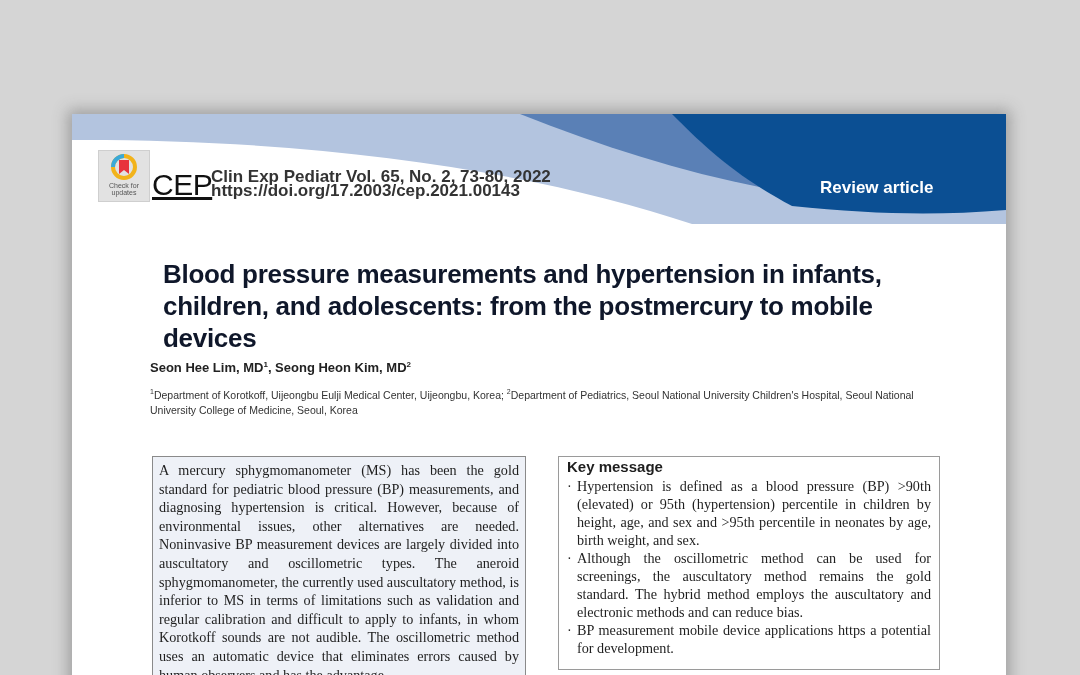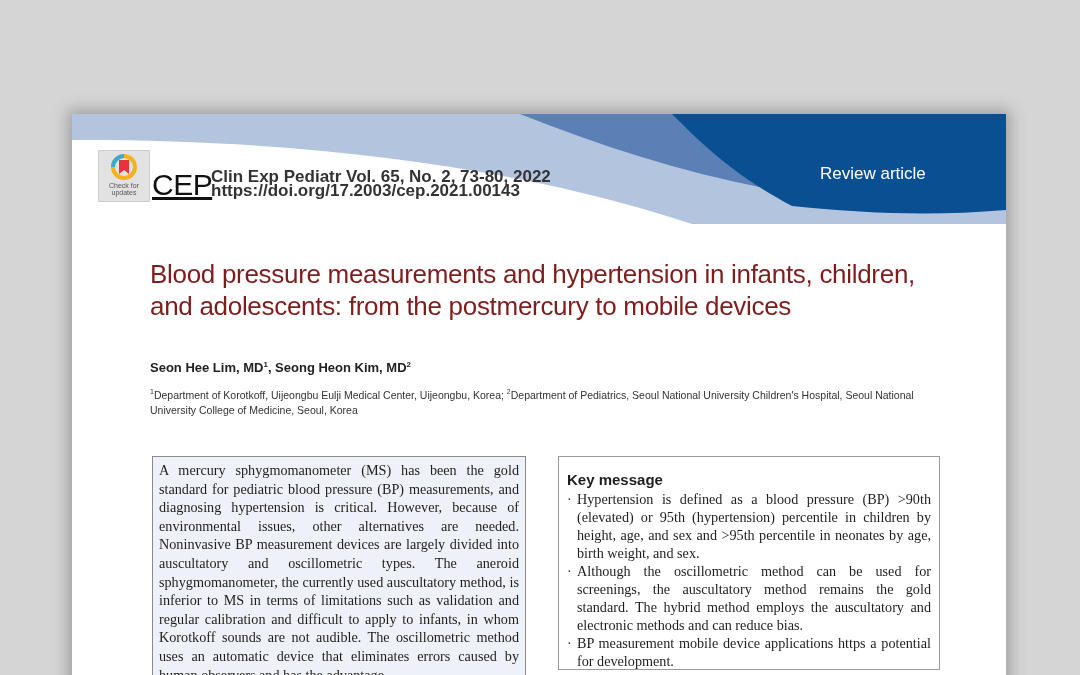--- a/index.html
+++ b/index.html
@@ -28,26 +28,26 @@
   }
   .cep {
     position: absolute; left: 80px; top: 56px;
     font-size: 30px; line-height: 30px; color: #111; letter-spacing: -0.5px; text-decoration: underline;
   }
   .journal {
     position: absolute; left: 139px; top: 56px;
     font-size: 17px; line-height: 14px; color: #333; font-weight: bold;
   }
   .review {
-    position: absolute; left: 748px; top: 50px;
-    font-size: 17px; font-weight: normal; color: #ffffff;
+    position: absolute; left: 748px; top: 64px;
+    font-size: 17px; font-weight: bold; color: #ffffff;
   }
   .title {
-    position: absolute; left: 78px; top: 144px; width: 800px;
-    font-size: 26px; line-height: 32px; font-weight: normal; color: #7f1d1d;
+    position: absolute; left: 91px; top: 144px; width: 800px;
+    font-size: 26px; line-height: 32px; font-weight: bold; color: #0f172a;
     letter-spacing: -0.3px;
   }
   .authors {
     position: absolute; left: 78px; top: 246px;
     font-size: 13px; color: #222; font-weight: bold;
   }
   .authors sup { font-size: 8px; }
   .affil {
     position: absolute; left: 78px; top: 270px; width: 800px;
     font-size: 10.5px; line-height: 15px; color: #333;
@@ -55,21 +55,21 @@
   .affil sup { font-size: 7px; }
   .abstract {
     position: absolute; left: 80px; top: 342px; width: 374px; height: 280px;
     background: #eef1f7; border: 1.5px solid #8a8a8a;
     padding: 4px 6px; box-sizing: border-box;
     font-family: "Liberation Serif", serif; font-size: 14.2px; line-height: 18.6px;
     color: #1e1e1e; text-align: justify;
   }
   .keymsg {
     position: absolute; left: 486px; top: 342px; width: 382px; height: 214px;
-    border: 1.5px solid #9a9a9a; box-sizing: border-box; padding: 14px 8px;
+    border: 1.5px solid #9a9a9a; box-sizing: border-box; padding: 1px 8px;
     background: #fff;
   }
   .keymsg h3 {
     margin: 0 0 2px 0; font-family: "Liberation Sans", sans-serif;
     font-size: 15px; font-weight: bold; color: #1e1e1e;
   }
   .keymsg ul { margin: 0; padding: 0; list-style: none; }
   .keymsg li {
     position: relative; padding-left: 10px;
     font-family: "Liberation Serif", serif; font-size: 14.2px; line-height: 18px;

